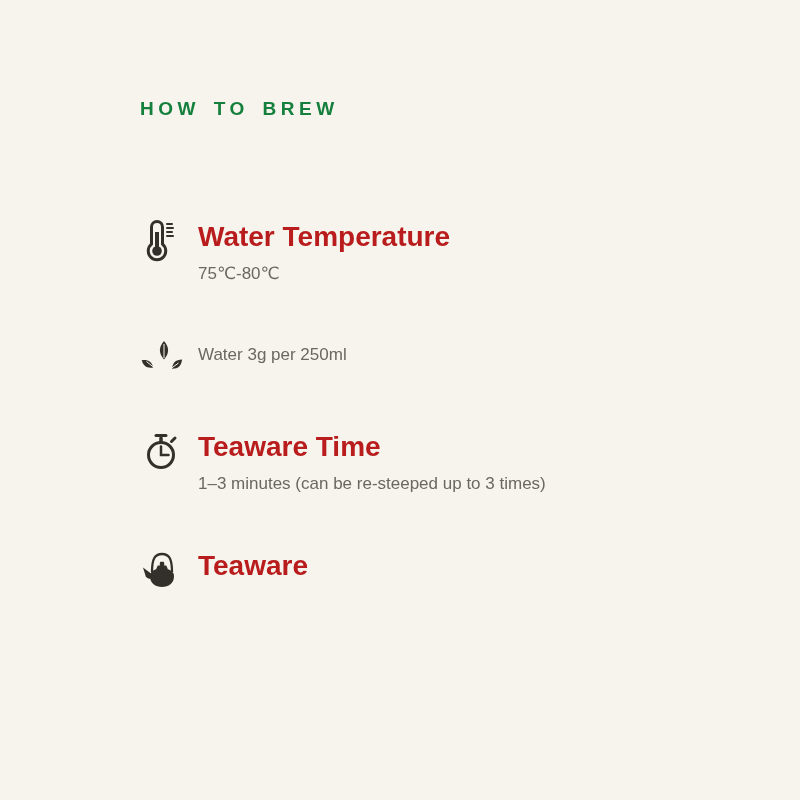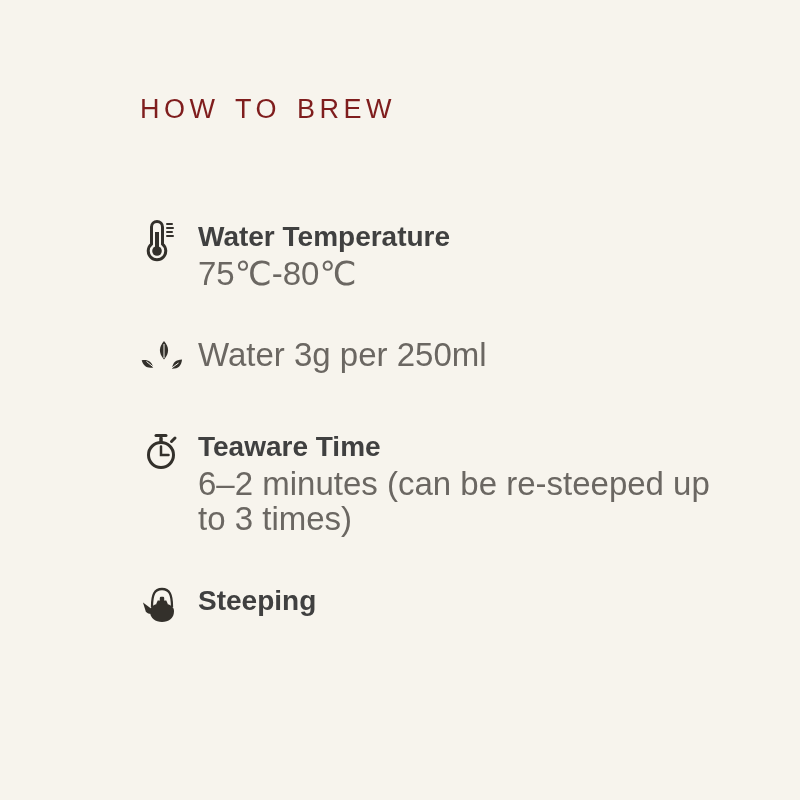--- a/index.html
+++ b/index.html
@@ -7,25 +7,25 @@
   body {
     background: #F7F4ED;
     font-family: "Liberation Sans", "DejaVu Sans", sans-serif;
     color: #33302B;
     overflow: hidden;
   }
   .content {
     padding: 93px 40px 0 140px;
   }
   .page-title {
-    font-size: 27px;
-    font-weight: 400;
+    font-size: 19px;
+    font-weight: 700;
     letter-spacing: 4.5px;
     word-spacing: 4px;
-    color: #7f1d1d;
+    color: #15803d;
     margin: 0 0 93px 0;
     line-height: 32px;
   }
   .section {
     display: flex;
     align-items: flex-start;
     margin-bottom: 46px;
   }
   .icon-box {
     flex: 0 0 58px;
@@ -34,24 +34,24 @@
   }
   .icon-box svg {
     width: 44px;
     height: 44px;
     display: block;
   }
   .section-title {
     font-size: 28px;
     font-weight: 700;
     line-height: 38px;
-    color: #404040;
+    color: #b91c1c;
   }
   .section-desc {
-    font-size: 33px;
+    font-size: 17px;
     line-height: 35px;
     color: #6B6762;
     max-width: 520px;
   }
 </style>
 </head>
 <body>
 
 <div class="content">
 
@@ -104,34 +104,34 @@
           <circle cx="21" cy="26" r="12.5" stroke-width="3"></circle>
           <line x1="21" y1="9" x2="21" y2="13" stroke-width="3.5"></line>
           <line x1="16" y1="6.5" x2="26" y2="6.5" stroke-width="3"></line>
           <line x1="31.5" y1="12.5" x2="35" y2="9" stroke-width="3"></line>
           <polyline points="21,17.5 21,26 28.5,26" stroke-width="2.5"></polyline>
         </g>
       </svg>
     </div>
     <div class="section-text">
       <div class="section-title">Teaware Time</div>
-      <div class="section-desc">6–2 minutes (can be re-steeped up to 3 times)</div>
+      <div class="section-desc">1–3 minutes (can be re-steeped up to 3 times)</div>
     </div>
   </div>
 
   <div class="section">
     <div class="icon-box">
       <svg viewBox="0 0 44 44" aria-hidden="true">
         <g fill="#33302B">
           <path d="M10,28 C10,23 15,20.5 22,20.5 C29,20.5 34,23 34,28 C34,35.5 28.5,39 22,39 C15.5,39 10,35.5 10,28 Z"></path>
           <path d="M16,21.5 L28,21.5 L26.3,17.5 L17.7,17.5 Z"></path>
           <rect x="19.8" y="13.8" width="4.4" height="4.4" rx="1.2"></rect>
           <path d="M11,25.5 L3,19.5 L5.8,28.5 C7,30.5 9,31 11.5,30.8 Z"></path>
         </g>
         <path d="M12,24 C12,11.5 14.5,6 22,6 C29.5,6 32,11.5 32,24" fill="none" stroke="#33302B" stroke-width="2.3"></path>
       </svg>
     </div>
     <div class="section-text">
-      <div class="section-title">Steeping</div>
+      <div class="section-title">Teaware</div>
     </div>
   </div>
 
 </div>
 
 </body></html>

